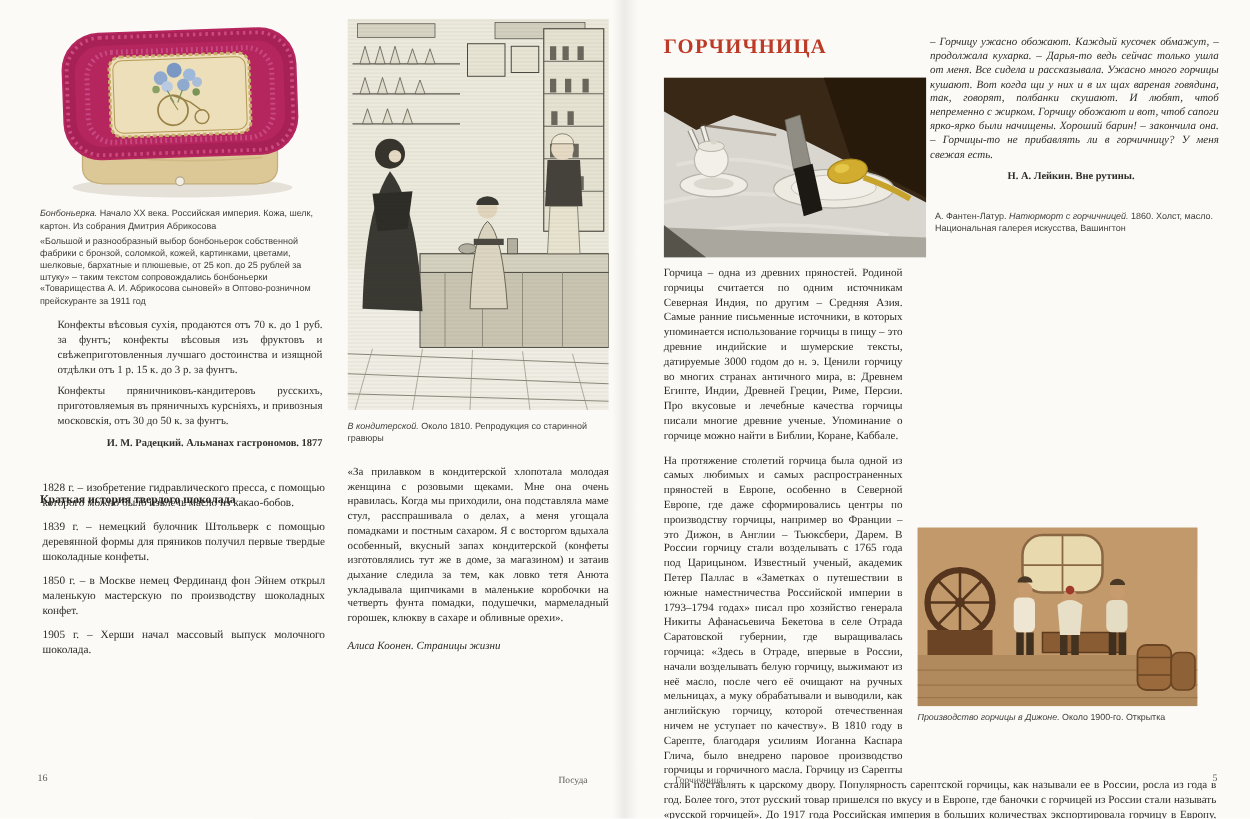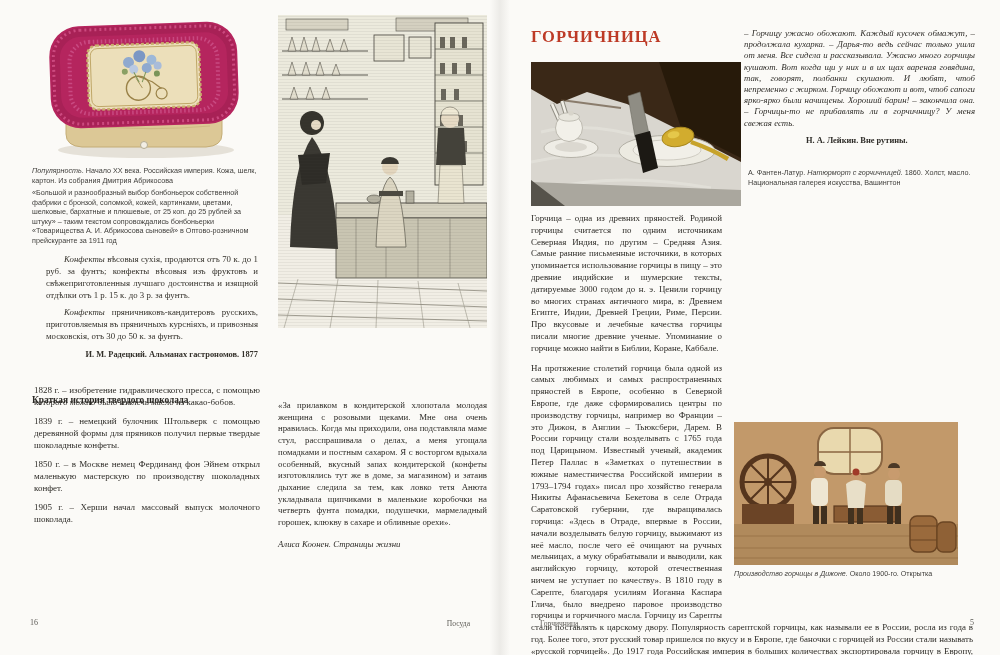--- a/index.html
+++ b/index.html
@@ -8,21 +8,21 @@
   #gutter{position:absolute;left:490px;top:0;width:20px;height:655px;
           background:linear-gradient(to right,rgba(0,0,0,0),rgba(60,55,45,0.08) 50%,rgba(0,0,0,0));}
   .abs{position:absolute;}
   
   .cap{font-family:"Liberation Sans",sans-serif;font-size:7.2px;line-height:9.5px;color:#3e3d3a;}
   .cap .it{font-style:italic;}
   .cap p{margin:0 0 3px;}
   
   .oldq{font-size:8.8px;line-height:12px;text-align:justify;color:#33302a;}
   .oldq p{margin:0 0 5px;}
-  .oldq .lead{font-style:italic;margin-left:18px;}
+  .oldq .lead{}
   .oldq .attr{display:block;text-align:right;font-weight:bold;font-style:normal;margin-top:7px;font-size:8.4px;}
   
   .h-heading{font-size:9.4px;font-weight:bold;color:#2a2824;margin-top:28px;}
   .timeline{font-size:9px;line-height:12px;text-align:justify;}
   .timeline p{margin:0 0 7px;}
   
   .memoir{font-size:8.8px;line-height:11.7px;text-align:justify;color:#2d2b27;}
   .memoir .attr{display:block;font-style:italic;margin-top:10px;text-align:left;}
   
   .rp-title{font-size:16.5px;font-weight:bold;letter-spacing:1px;color:#bd3a26;}
@@ -68,21 +68,21 @@
           <circle cx="128" cy="52" r="4" fill="#a9bcd9"></circle>
         <circle cx="95" cy="57" r="3" fill="#8aa064"></circle>
           <circle cx="127" cy="60" r="3" fill="#7a9458"></circle>
         <path d="M104 58 L109 68 M116 58 L112 68" stroke="#7a9458" stroke-width="1"></path>
       </g>
       <circle cx="114" cy="131" r="3.5" fill="#f2eee4" stroke="#b3ab92" stroke-width="1"></circle>
     </svg>
   </div>
 
   <div class="abs cap" style="left:32px;top:166px;width:226px;">
-    <p><span class="it">Популярность.</span><span> Начало XX века. Российская империя. Кожа, шелк, картон. Из собрания Дмитрия Абрикосова</span></p>
+    <p><span class="it">Бонбоньерка.</span><span> Начало XX века. Российская империя. Кожа, шелк, картон. Из собрания Дмитрия Абрикосова</span></p>
     <p>«Большой и разнообразный выбор бонбоньерок собственной фабрики с бронзой, соломкой, кожей, картинками, цветами, шелковые, бархатные и плюшевые, от 25 коп. до 25 рублей за штуку» – таким текстом сопровождались бонбоньерки «Товарищества А. И. Абрикосова сыновей» в Оптово-розничном прейскуранте за 1911 год</p>
   </div>
 
   <div class="abs oldq" style="left:46px;top:253px;width:212px;">
     <p><span class="lead">Конфекты</span><span> вѣсовыя сухія, продаются отъ 70 к. до 1 руб. за фунтъ; конфекты вѣсовыя изъ фруктовъ и свѣжеприготовленныя лучшаго достоинства и изящной отдѣлки отъ 1 р. 15 к. до 3 р. за фунтъ.</span></p>
     <p><span class="lead">Конфекты</span><span> пряничниковъ-кандитеровъ русскихъ, приготовляемыя въ пряничныхъ курсніяхъ, и привозныя московскія, отъ 30 до 50 к. за фунтъ.</span></p>
     <span class="attr">И. М. Радецкий. Альманах гастрономов. 1877</span>
   </div>
 
   <div class="abs h-heading" style="left:32px;top:367px;width:226px;">Краткая история твердого шоколада</div>
@@ -153,22 +153,25 @@
       <circle cx="172" cy="104" r="9" fill="#e7dbc5"></circle>
       <path d="M163 100 a9 8 0 0 1 18 0 Z" fill="#f0ead6" stroke="#6a675a" stroke-width="0.6"></path>
       <path d="M160 113 L186 113 L188 150 L158 150 Z" fill="#44423a"></path>
       <path d="M162 150 L184 150 L186 188 L160 188 Z" fill="#e9e4d0" stroke="#6a675a" stroke-width="0.6"></path>
       <path d="M0 268 L209 276 M0 284 L209 292 M0 300 L209 306" stroke="#8a877a" stroke-width="0.8"></path>
       <path d="M20 264 L6 313 M60 264 L52 313 M100 265 L98 313 M140 266 L146 313 M180 268 L192 313" stroke="#9a9789" stroke-width="0.6"></path>
       <rect width="209" height="313" fill="url(#eng-hatch)" opacity="0.16"></rect>
     </svg>
   </div>
 
-
-  <div class="abs memoir" style="left:278px;top:372px;width:209px;margin-top:28px;">
+  <div class="abs cap" style="left:278px;top:336px;width:209px;">
+    <p><span class="it">В кондитерской.</span><span> Около 1810. Репродукция со старинной гравюры</span></p>
+  </div>
+
+  <div class="abs memoir" style="left:278px;top:372px;width:209px;">
     <span>«За прилавком в кондитерской хлопотала молодая женщина с розовыми щеками. Мне она очень нравилась. Когда мы приходили, она подставляла маме стул, расспрашивала о делах, а меня угощала помадками и постным сахаром. Я с восторгом вдыхала особенный, вкусный запах кондитерской (конфеты изготовлялись тут же в доме, за магазином) и затаив дыхание следила за тем, как ловко тетя Анюта укладывала щипчиками в маленькие коробочки на четверть фунта помадки, подушечки, мармеладный горошек, клюкву в сахаре и обливные орехи».</span>
     <span class="attr">Алиса Коонен. Страницы жизни</span>
   </div>
 
   <div class="abs rp-title" style="left:531px;top:27px;">ГОРЧИЧНИЦА</div>
 
   <div class="abs" style="left:531px;top:62px;">
     <svg width="210" height="144" viewBox="0 0 210 144">
       <rect width="210" height="144" fill="#d9d6cf"></rect>
       <path d="M0 0 H210 V100 L152 70 L96 42 L56 30 L26 42 L0 27 Z" fill="#3a2817"></path>

